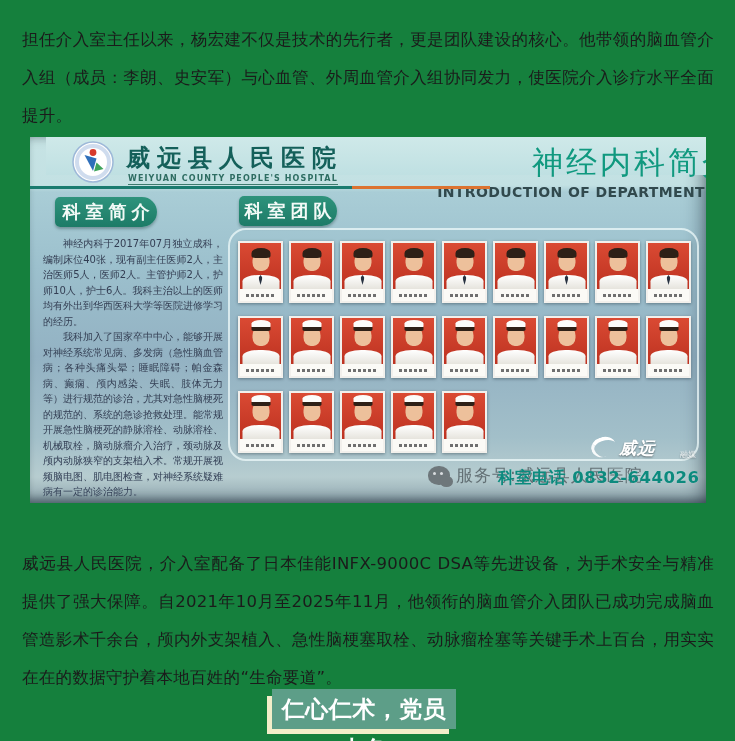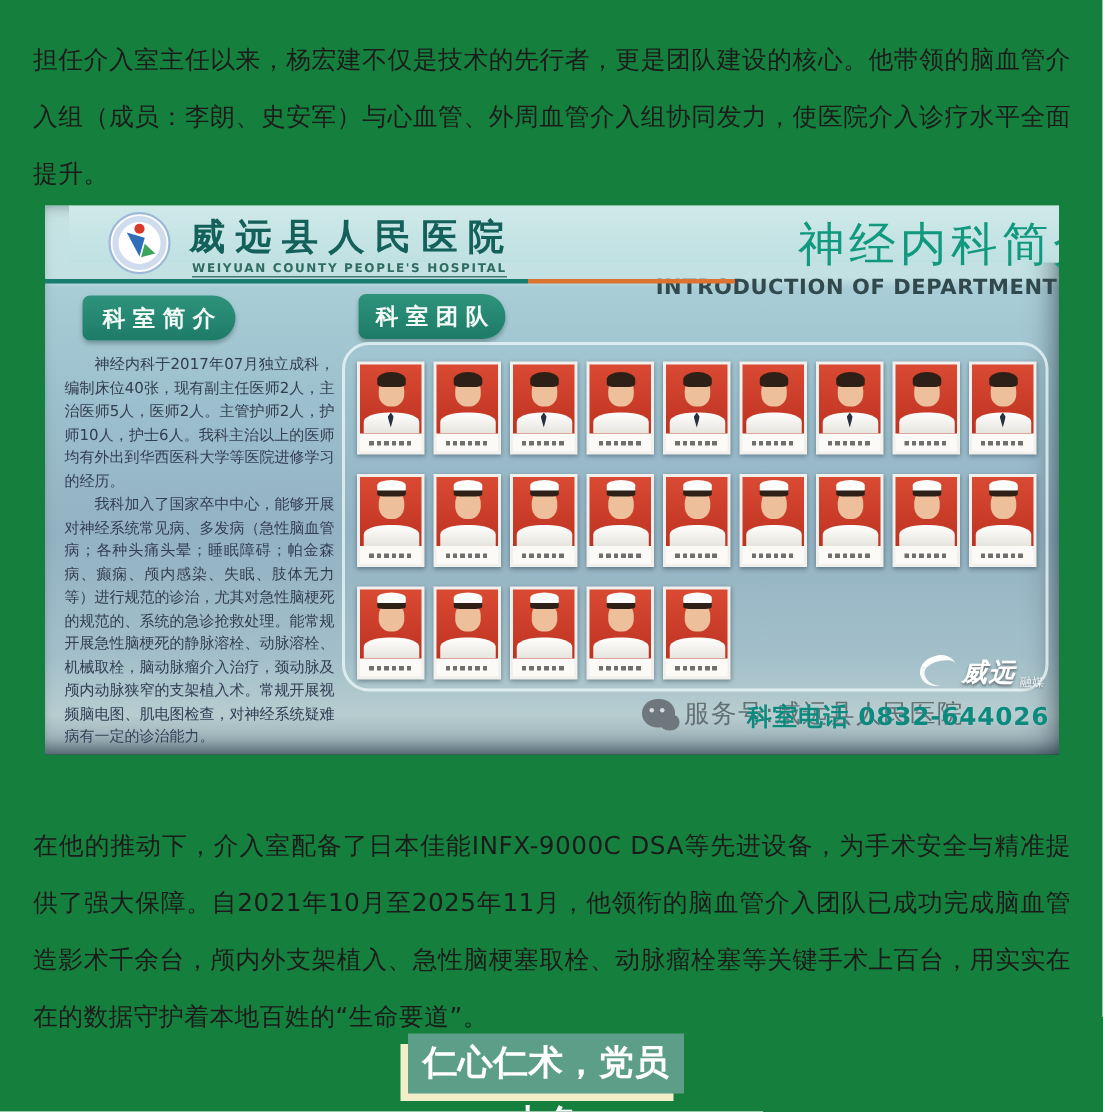--- a/index.html
+++ b/index.html
@@ -24,21 +24,21 @@
          font-size:24px;font-weight:bold;color:#14605a;letter-spacing:7px;white-space:nowrap;}
   .hosp-en{position:absolute;left:82px;top:37px;font-size:8px;font-weight:bold;color:#2e6d62;
          letter-spacing:1.1px;border-bottom:1px solid #3d7a6d;padding-bottom:1px;white-space:nowrap;}
   .board-title{position:absolute;right:-14px;top:5px;font-size:31px;font-weight:normal;
          color:#10997f;letter-spacing:3px;white-space:nowrap;text-align:right;}
   .board-title-en{position:absolute;right:1px;top:47px;font-size:14px;font-weight:600;
          color:#31494d;letter-spacing:0.4px;white-space:nowrap;}
   .divider{position:absolute;left:0;top:49px;width:322px;height:3px;background:#1a7b6f;}
   .divider .orange{position:absolute;left:322px;top:0;width:138px;height:3px;background:#dc7330;}
   .tab{position:absolute;height:30px;line-height:30px;text-align:center;color:#f3faf7;
-       font-size:15px;font-weight:bold;letter-spacing:5px;padding-left:5px;
+       font-size:18px;font-weight:bold;letter-spacing:5px;padding-left:5px;
        background:linear-gradient(180deg,#2e937c,#1d7b67);border-radius:5px 15px 15px 5px;
        box-shadow:0 2px 3px rgba(20,50,45,.35);}
   .tab-intro{left:25px;top:60px;width:97px;}
   .tab-team{left:209px;top:59px;width:93px;}
   .dept-text{position:absolute;left:13px;top:99px;width:180px;font-size:10px;line-height:15.5px;
        color:#323e54;text-align:justify;text-shadow:0 0 1px rgba(160,185,195,.55);}
   .dept-text p{margin:0;text-indent:2em;}
   .team-panel{position:absolute;left:198px;top:91px;width:471px;height:233px;box-sizing:border-box;
        border:2px solid rgba(238,250,250,.75);border-radius:18px;}
   .photo-grid{position:absolute;left:0;top:0;width:100%;height:100%;padding:11px 0 0 8px;box-sizing:border-box;}
@@ -61,21 +61,21 @@
        transform:translateX(-50%);width:4px;height:10px;background:#273140;
        clip-path:polygon(50% 0,100% 28%,50% 100%,0 28%);}
   .name-strip{flex:1;background:#fbfaf6;display:flex;align-items:center;justify-content:center;}
   .name-strip::after{content:'';width:72%;height:3px;
        background:repeating-linear-gradient(90deg,#6f6f6f 0 3px,transparent 3px 5px);}
   .watermark{position:absolute;right:10px;top:300px;display:flex;gap:3px;
        color:#ffffff;text-shadow:0 1px 2px rgba(0,0,0,.45);}
   .wm-swoosh{width:22px;height:16px;border-radius:50%;border-top:4px solid #ffffff;
        border-left:3px solid rgba(255,255,255,.9);transform:rotate(-18deg);}
   .wm-text{font-size:17px;font-weight:bold;font-style:italic;letter-spacing:1px;}
-  .wm-sub{font-size:8px;font-weight:normal;font-style:normal;opacity:.85;align-self:flex-end;}
+  .wm-sub{font-size:8px;font-weight:normal;font-style:normal;opacity:.85;align-self:flex-end;margin-left:22px;}
   .svc{position:absolute;left:398px;top:327px;display:flex;align-items:center;gap:6px;
        font-size:17px;color:rgba(88,99,104,.88);letter-spacing:1px;white-space:nowrap;}
   .wechat{position:relative;width:22px;height:19px;background:#6e777b;border-radius:48%;}
   .wechat::before{content:'';position:absolute;right:-3px;bottom:-2px;width:13px;height:11px;
        background:#6e777b;border-radius:48%;}
   .wechat::after{content:'';position:absolute;left:5px;top:6px;width:3px;height:3px;border-radius:50%;
        background:#d9dde0;box-shadow:7px 0 0 #d9dde0;}
   .phone{position:absolute;left:468px;top:330px;font-size:16.5px;font-weight:bold;color:#0c8a7e;
        letter-spacing:0.5px;white-space:nowrap;text-shadow:0 0 1px rgba(255,255,255,.4);}
 
@@ -310,17 +310,17 @@
       <span class="wm-sub">融媒</span>
     </div>
 
     <div class="svc">
       <span class="wechat"></span>
       <span>服务号:威远县人民医院</span>
     </div>
     <div class="phone">科室电话 0832-644026</div>
   </div>
 
-  <p class="para para-body">在他的推动下，介入室配备了日本佳能INFX-9000C DSA等先进设备，为手术安全与精准提供了强大保障。自2021年10月至2025年11月，他领衔的脑血管介入团队已成功完成脑血管造影术千余台，颅内外支架植入、急性脑梗塞取栓、动脉瘤栓塞等关键手术上百台，用实实在在的数据守护着本地百姓的“生命要道”。</p>
+  <p class="para para-body">威远县人民医院，介入室配备了日本佳能INFX-9000C DSA等先进设备，为手术安全与精准提供了强大保障。自2021年10月至2025年11月，他领衔的脑血管介入团队已成功完成脑血管造影术千余台，颅内外支架植入、急性脑梗塞取栓、动脉瘤栓塞等关键手术上百台，用实实在在的数据守护着本地百姓的“生命要道”。</p>
 
   <div class="footer-banner">仁心仁术，党员本色</div>
 
 </div>
 
 </body></html>

